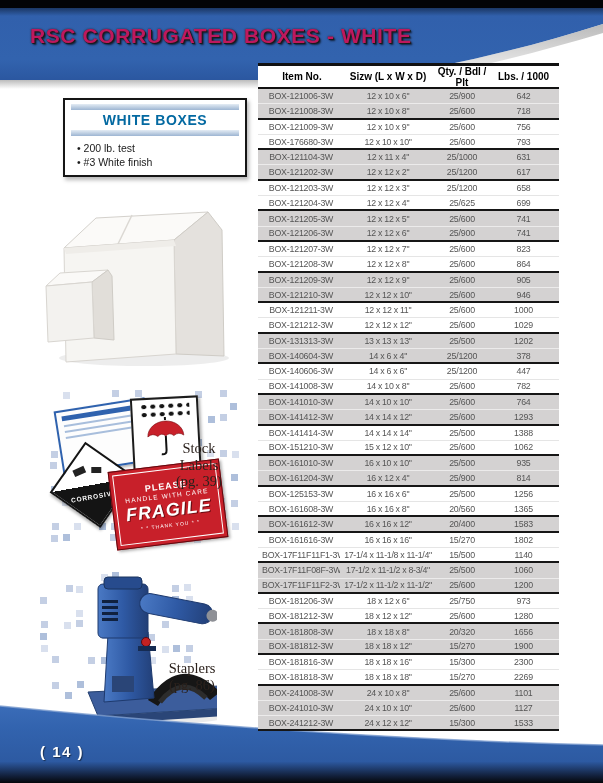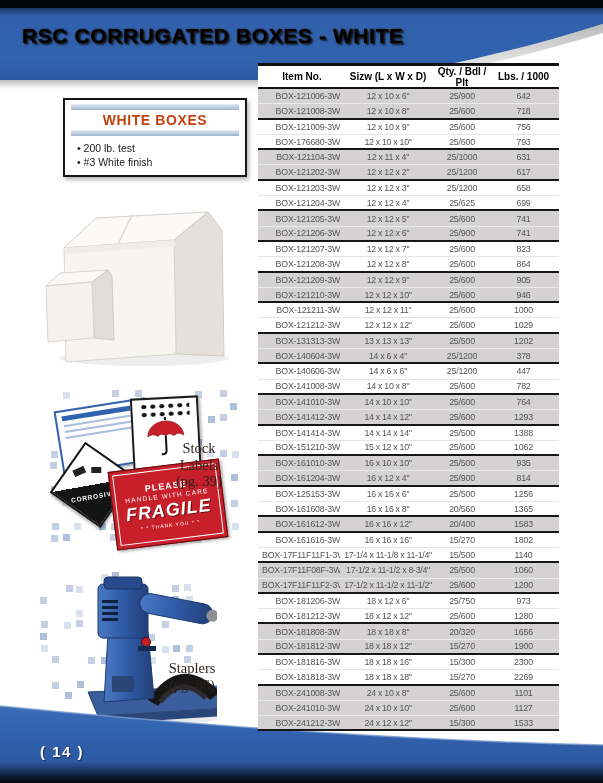--- a/index.html
+++ b/index.html
@@ -1,29 +1,29 @@
 <!DOCTYPE html>
 <html><head>
 <meta charset="utf-8">
 <style>
   html,body{margin:0;padding:0;background:#fff;}
   .page{position:relative;width:603px;height:783px;overflow:hidden;background:#fff;
         font-family:"Liberation Sans",sans-serif;}
 
   
   .hdr{position:absolute;left:0;top:0;width:603px;height:96px;z-index:3;}
-  .hdr-title{position:absolute;left:22px;top:24px;z-index:4;color:#000000;font-weight:bold;
+  .hdr-title{position:absolute;left:30px;top:24px;z-index:4;color:#be185d;font-weight:bold;
     font-size:21px;letter-spacing:.6px;
     text-shadow:1px 1px 0 #1b1b1b,2px 2px 2px rgba(0,0,0,.65),0 0 2px #222;}
 
   
   .panel{position:absolute;left:63px;top:98px;width:168px;background:#fff;z-index:3;
     border:2px solid #151515;padding:4px 6px 6px 6px;box-shadow:2px 3px 4px rgba(0,0,0,.28);}
   .panel-bar{height:6px;background:linear-gradient(#e4ecf4,#9db5d2);}
-  .panel-title{font-size:14px;font-weight:bold;color:#c2410c;text-align:center;
+  .panel-title{font-size:14px;font-weight:bold;color:#0369a1;text-align:center;
     letter-spacing:.6px;padding:2px 0;}
   .panel-bullets{margin-top:5px;font-size:10.5px;color:#1a1a1a;line-height:14px;padding-left:6px;}
 
   
   .mosaic{position:absolute;z-index:1;}
   .msq{position:absolute;width:7px;height:7px;}
 
   
   .boxes-illu{position:absolute;left:44px;top:176px;z-index:2;}
   .stapler-illu{position:absolute;left:42px;top:576px;z-index:2;}
@@ -67,21 +67,21 @@
 
   
   .table{position:absolute;left:258px;top:63px;width:301px;z-index:5;background:transparent;}
   .thead{display:flex;align-items:center;height:21px;border-top:3px solid #111;
     border-bottom:2px solid #111;font-weight:bold;font-size:10px;color:#000;background:#fff;}
   .thead>div{text-align:center;}
   .trow{display:flex;align-items:center;height:15.3px;box-sizing:border-box;background:#fff;
     font-size:8.8px;color:#555;letter-spacing:-.2px;border-bottom:1px solid rgba(110,110,110,.18);}
   .trow.shaded{background:#d4d2d2;border-bottom:1px solid rgba(255,255,255,.55);}
   .trow.gsep{border-bottom:2px solid #161616;}
-  .c-item{width:82px;text-align:right;padding-left:4px;box-sizing:border-box;white-space:nowrap;overflow:hidden;}
+  .c-item{width:82px;text-align:center;padding-left:4px;box-sizing:border-box;white-space:nowrap;overflow:hidden;}
   .c-size{width:96px;text-align:center;letter-spacing:-.3px;white-space:nowrap;}
   .c-qty{width:52px;text-align:center;}
   .c-lbs{width:71px;text-align:center;}
   .thead .c-item{text-align:center;padding-left:6px;letter-spacing:0;}
   .thead .c-size{letter-spacing:0;}
 
   
   .foot{position:absolute;left:0;bottom:0;width:603px;height:90px;z-index:4;}
   .pagenum{position:absolute;left:40px;top:743px;z-index:6;color:#fff;font-weight:bold;
     font-size:15px;letter-spacing:1.5px;text-shadow:1px 1px 1px rgba(0,0,0,.5);}

